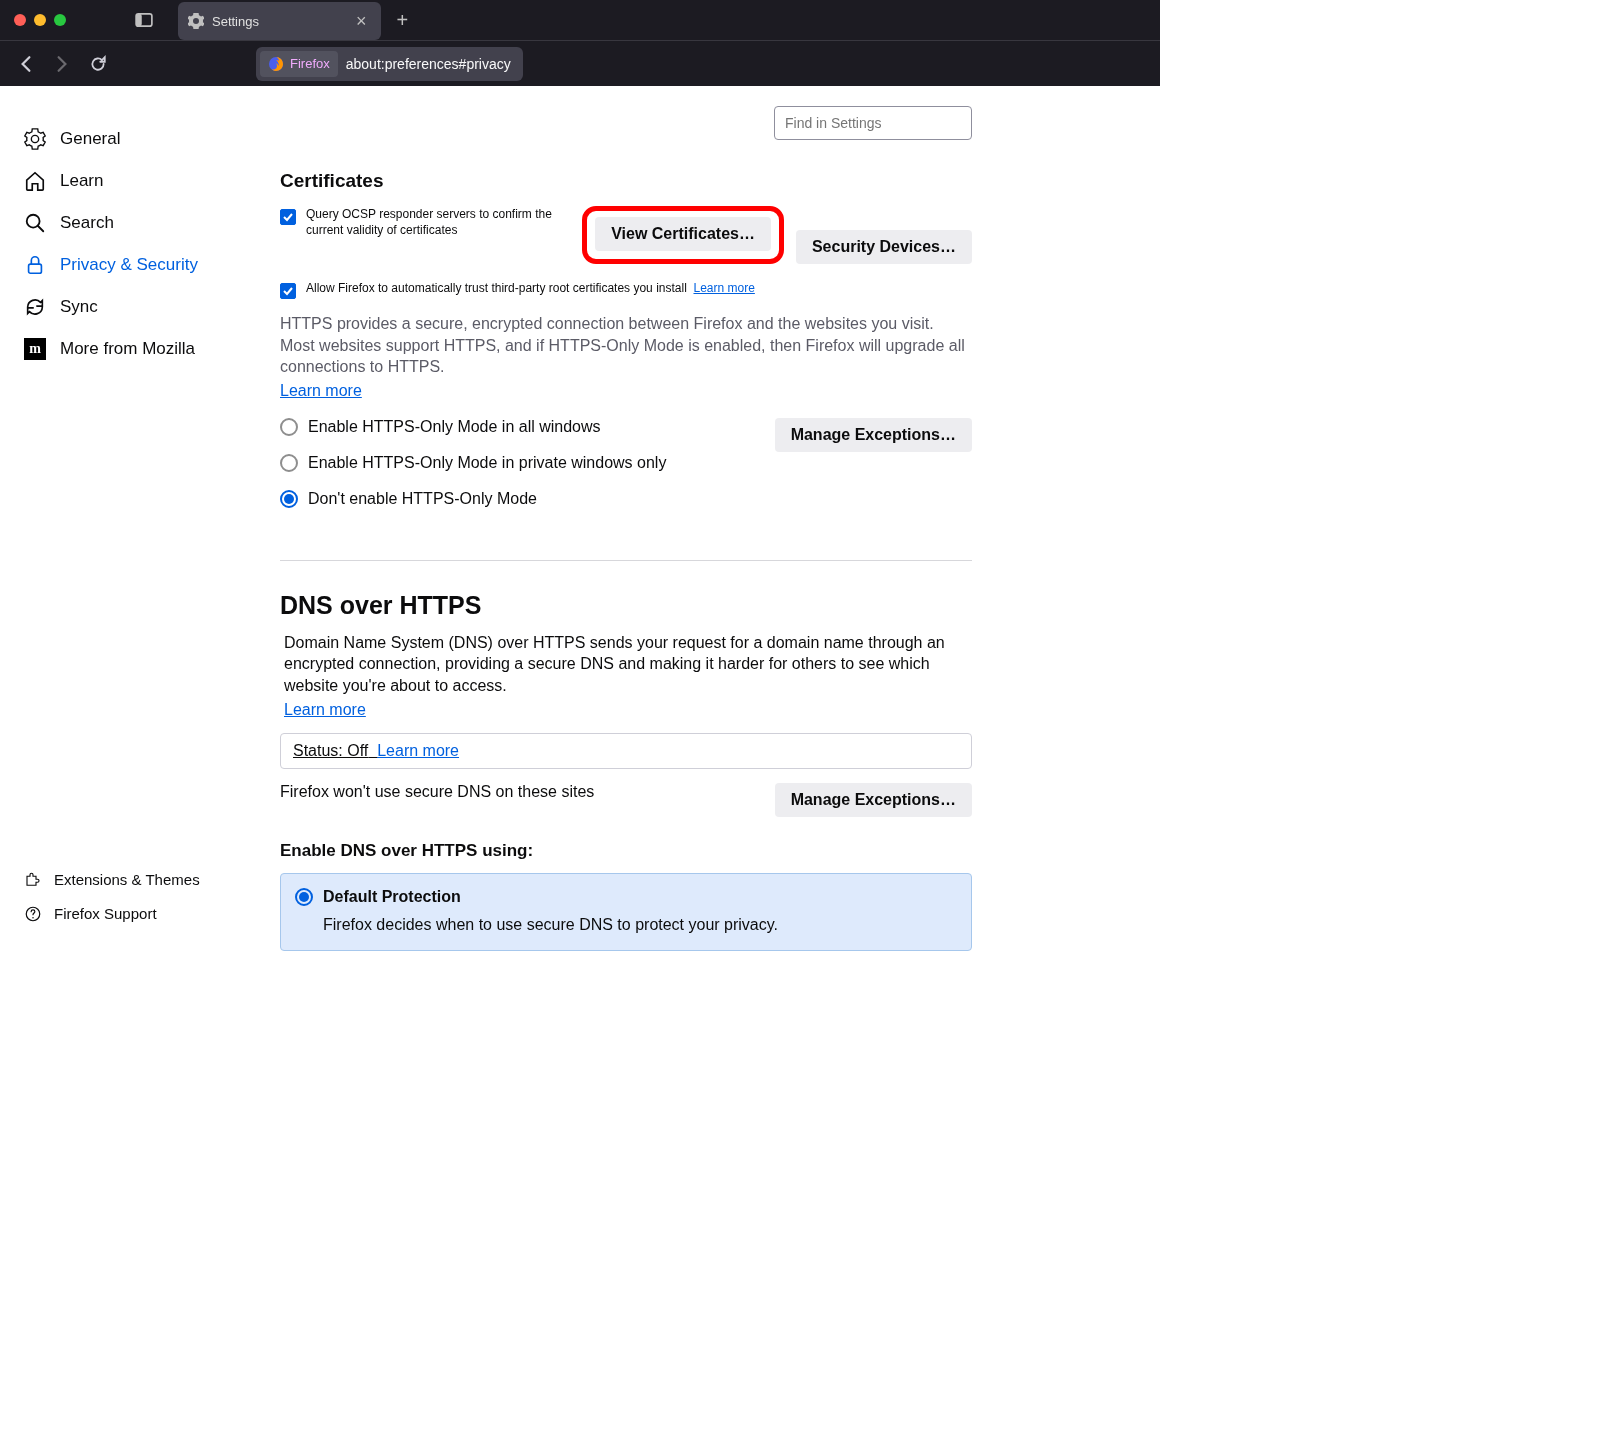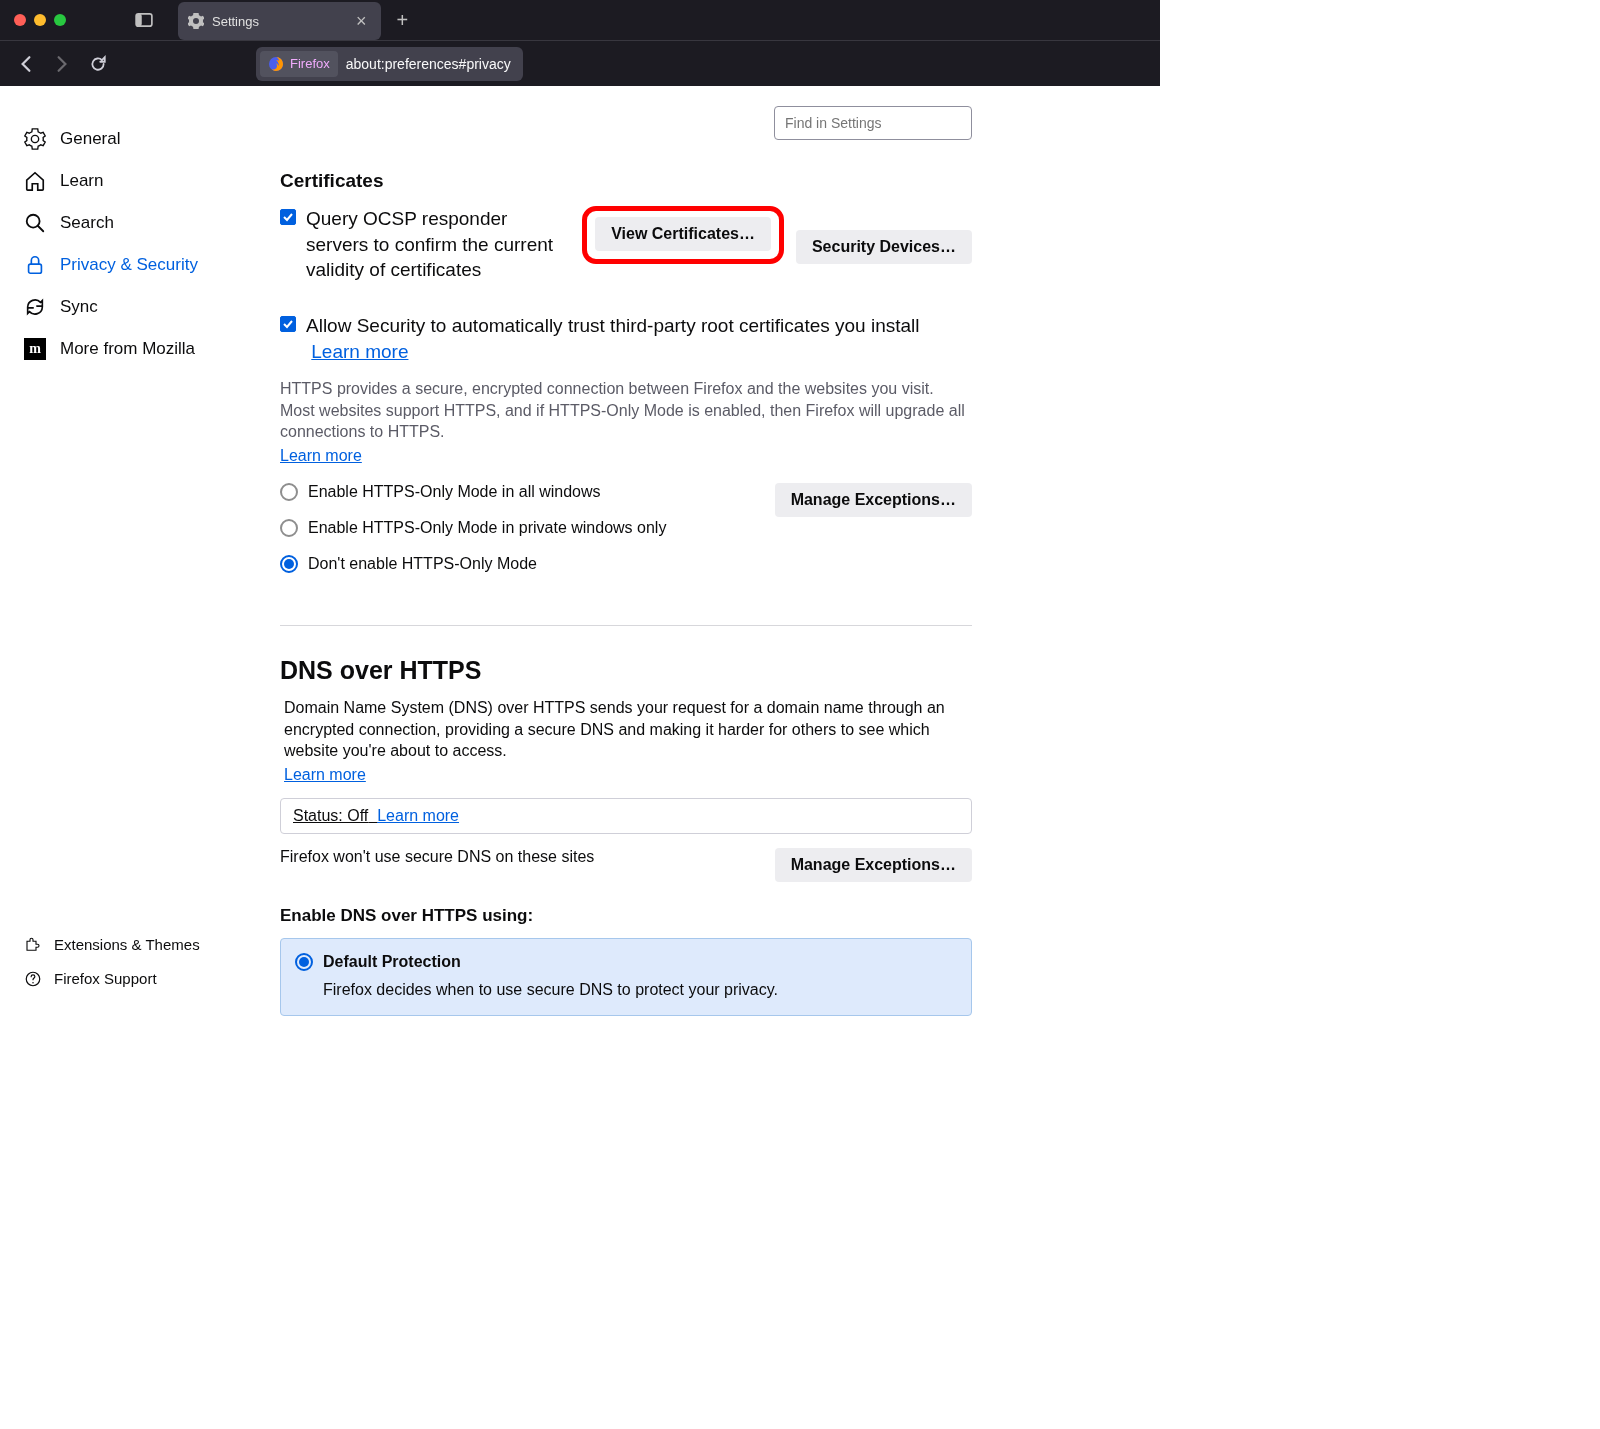--- a/index.html
+++ b/index.html
@@ -53,21 +53,21 @@
   
   h2.section-title { font-size: 19px; font-weight:700; margin-bottom: 14px; }
   h2.big-title { font-size: 25px; font-weight:700; margin-bottom:12px; }
   h3.sub-title { font-size: 17px; font-weight:700; }
   
   .row-flex { display:flex; align-items:flex-start; }
   .row-flex .checkbox-row { flex:1; }
   .btn-col { display:flex; flex-direction:row; gap:12px; align-items:flex-end; }
   .btn { background:#ededf0; border:none; border-radius:4px; padding: 8px 16px; font-size:16px; font-weight:600; color:#0c0c0d; cursor:pointer; }
   
-  .checkbox-row { display:flex; align-items:flex-start; gap:10px; font-size:19px; margin-bottom: 14px; line-height:1.35;}
+  .checkbox-row { display:flex; align-items:flex-start; gap:10px; font-size:12px; margin-bottom: 14px; line-height:1.35;}
   .checkbox { width:16px; height:16px; border:1px solid #0060df; background:#0060df; border-radius:2px; flex:none; margin-top:3px; display:flex; align-items:center; justify-content:center; }
   .checkbox svg { width:12px; height:12px; fill:#fff; }
   
   .radio-row { display:flex; align-items:center; gap:10px; font-size:16px; margin-bottom: 18px; }
   .radio { width:18px; height:18px; border:2px solid #8e8e8e; border-radius:50%; flex:none; display:flex; align-items:center; justify-content:center; }
   .radio.checked { border-color:#0060df; }
   .radio.checked::after { content:''; width:10px; height:10px; background:#0060df; border-radius:50%; }
   
   .link { color:#0060df; text-decoration:underline; cursor:pointer; }
   .desc { font-size:16px; color:#5b5b66; line-height:1.35; margin-bottom:4px;}
@@ -228,21 +228,21 @@
         <button class="btn">Security Devices…</button>
       </div>
     </div>
     <div class="checkbox-row" style="margin-top:16px;">
       <div class="checkbox">
           <svg viewBox="0 0 12 12">
             <path d="M2 6l3 3 5-6" stroke="#fff" stroke-width="2" fill="none"></path>
           </svg>
         </div>
       <span>
-        <span>Allow Security to automatically trust third-party root certificates you install</span>
+        <span>Allow Firefox to automatically trust third-party root certificates you install</span>
         &nbsp;<a class="link">Learn more</a>
       </span>
     </div>
 
     
     <p class="desc">HTTPS provides a secure, encrypted connection between Firefox and the websites you visit. Most websites support HTTPS, and if HTTPS-Only Mode is enabled, then Firefox will upgrade all connections to HTTPS.</p>
     <a class="link" style="font-size:16px;">Learn more</a>
     
     <div class="row-flex" style="margin-top:18px;">
       <div style="flex:1;">

